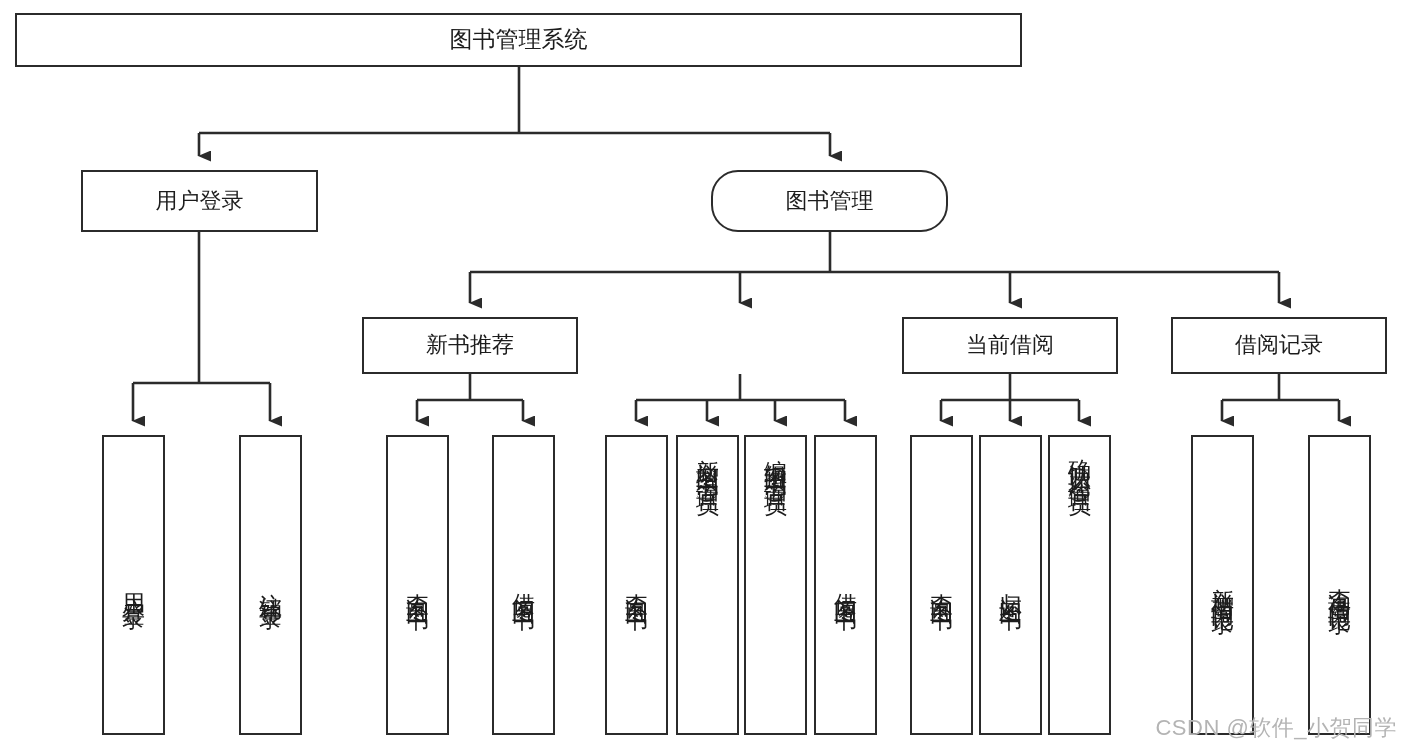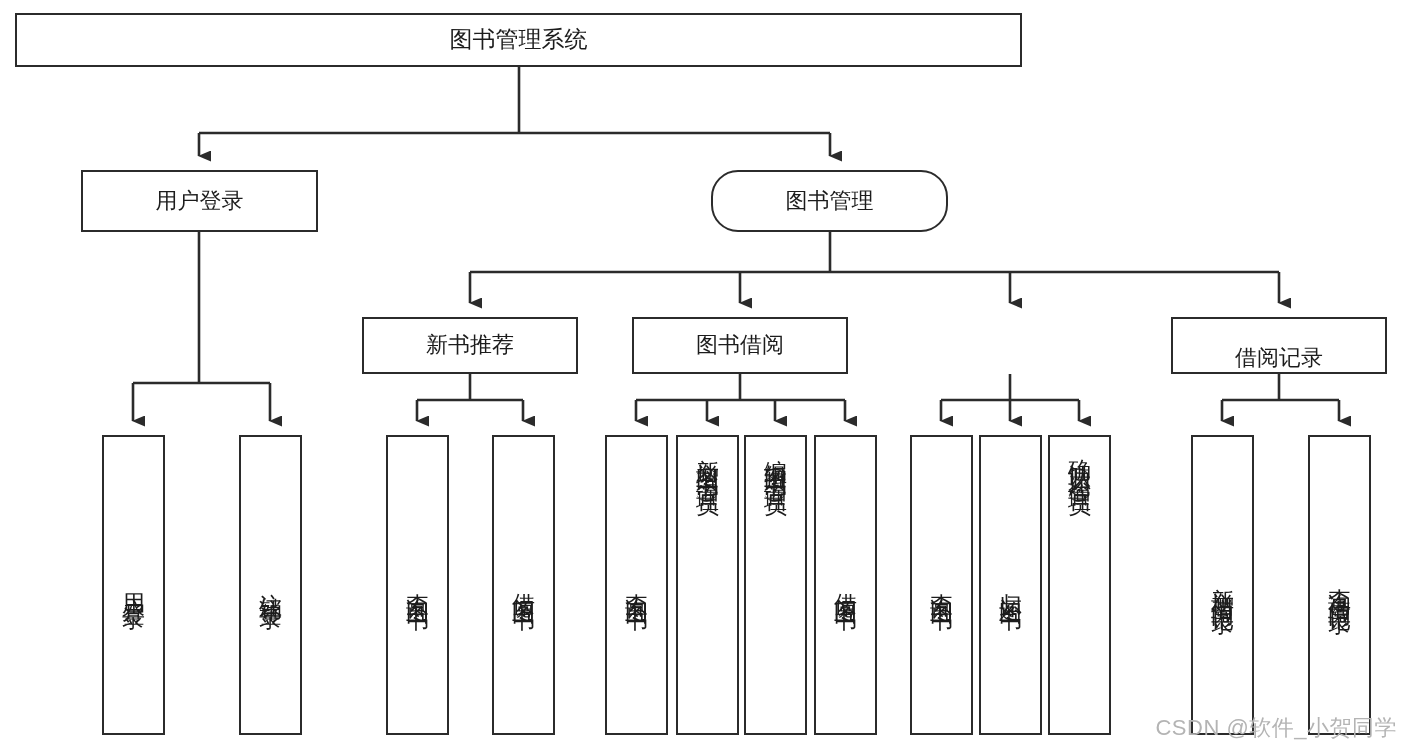--- a/index.html
+++ b/index.html
@@ -136,24 +136,24 @@
   <div class="node horiz" style="left:81px; top:170px; width:237px; height:62px;">
     <span class="node-label">用户登录</span>
   </div>
   <div class="node horiz" style="left:711px; top:170px; width:237px; height:62px;border-radius:27px;">
     <span class="node-label">图书管理</span>
   </div>
 
   <div class="node horiz" style="left:362px; top:317px; width:216px; height:57px;align-items:center;">
     <span class="node-label">新书推荐</span>
   </div>
-  <div class="node horiz" style="left:632px; top:317px; width:216px; height:57px;">
-    <span class="node-label">图书借阅</span>
-  </div>
-  <div class="node horiz" style="left:1171px; top:317px; width:216px; height:57px;align-items:flex-end;">
+  <div class="node horiz" style="left:902px; top:317px; width:216px; height:57px;">
+    <span class="node-label">当前借阅</span>
+  </div>
+  <div class="node horiz" style="left:1171px; top:317px; width:216px; height:57px;">
     <span class="node-label">借阅记录</span>
   </div>
 
   <div class="node vert" style="left:102px; top:435px; width:63px; height:300px;">
     <span class="node-label">用户登录</span>
   </div>
   <div class="node vert" style="left:239px; top:435px; width:63px; height:300px;">
     <span class="node-label">注销登录</span>
   </div>
 

